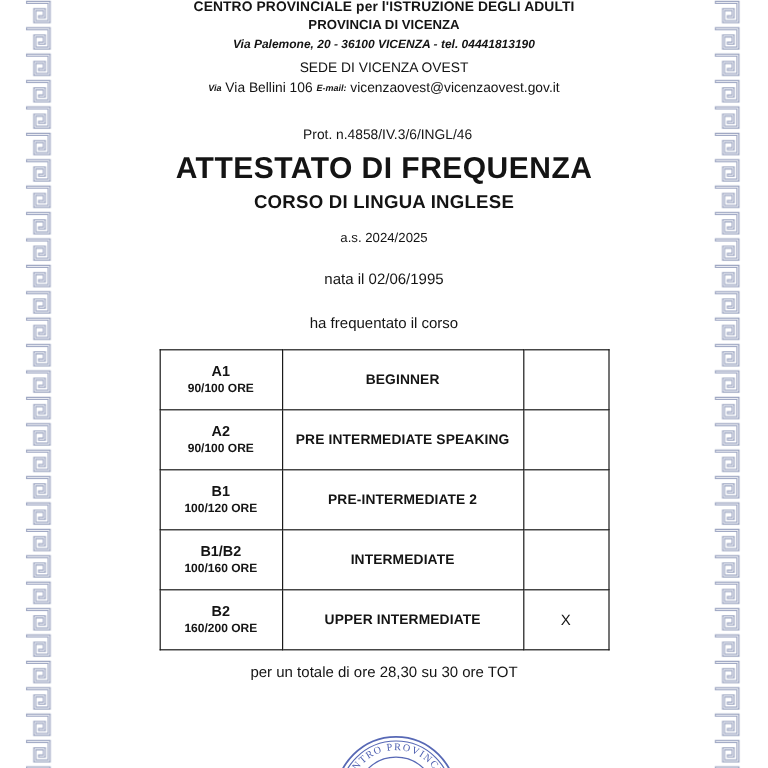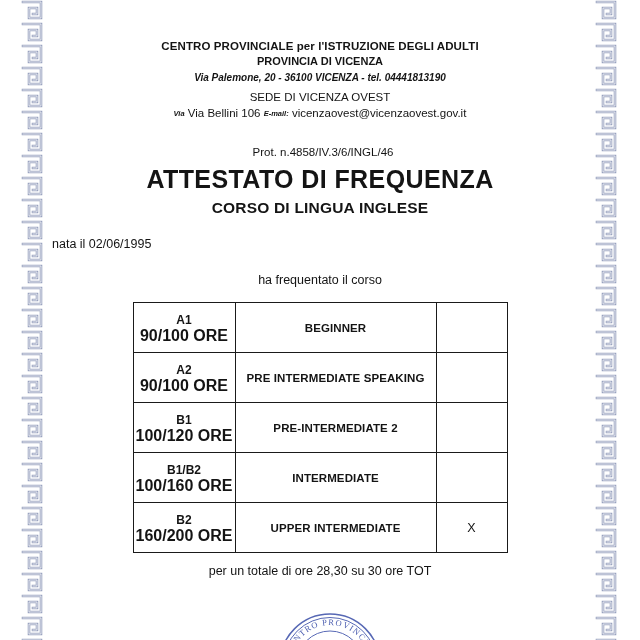--- a/index.html
+++ b/index.html
@@ -31,21 +31,21 @@
   
   .page {
     position: absolute;
     left: 52px;
     top: 0;
     width: 536px;
     height: 640px;
   }
 
   
-  .letterhead { text-align: center; padding-top: 0px; margin-top: 40px; }
+  .letterhead { text-align: center; padding-top: 0px; }
   .lh-line1 {
     font-size: 11.5px;
     font-weight: bold;
     letter-spacing: .1px;
     line-height: 13px;
     white-space: nowrap;
   }
   .lh-line2 {
     font-size: 11px;
     font-weight: bold;
@@ -110,21 +110,21 @@
   }
   .student-name {
     text-align: center;
     font-size: 21px;
     font-weight: bold;
     letter-spacing: .3px;
     line-height: 24px;
     margin-top: 1px;
   }
   .birth {
-    text-align: left;
+    text-align: center;
     font-size: 12.5px;
     margin-top: 20px;
     line-height: 15px;
   }
   .attended {
     text-align: center;
     font-size: 12.5px;
     margin-top: 21px;
     line-height: 15px;
   }
@@ -144,21 +144,21 @@
   }
   .col-level { width: 97px; text-align: center; }
   .col-desc  { width: 196px; text-align: center; }
   .col-mark  { width: 66px;  text-align: center; }
   .lvl-code {
     font-size: 12px;
     font-weight: bold;
     line-height: 15px;
   }
   .lvl-hours {
-    font-size: 16px;
+    font-size: 10px;
     font-weight: bold;
     line-height: 15px;
   }
   .desc-text {
     font-size: 11.5px;
     font-weight: bold;
     letter-spacing: .1px;
     line-height: 14px;
   }
   .mark-text {
@@ -223,20 +223,21 @@
       <span class="sm">E-mail:</span>
       <span>vicenzaovest@vicenzaovest.gov.it</span>
     </div>
   </div>
 
   <div class="prot">Prot. n.4858/IV.3/6/INGL/46</div>
 
   <div class="title-main">ATTESTATO DI FREQUENZA</div>
   <div class="title-sub">CORSO DI LINGUA INGLESE</div>
 
+  <div class="school-year">a.s. 2024/2025</div>
 
   <div class="birth">nata il 02/06/1995</div>
   <div class="attended">ha frequentato il corso</div>
 
   <table class="levels-table">
     <tbody>
       <tr>
         <td class="col-level">
           <div class="lvl-code">A1</div>
           <div class="lvl-hours">90/100 ORE</div>

